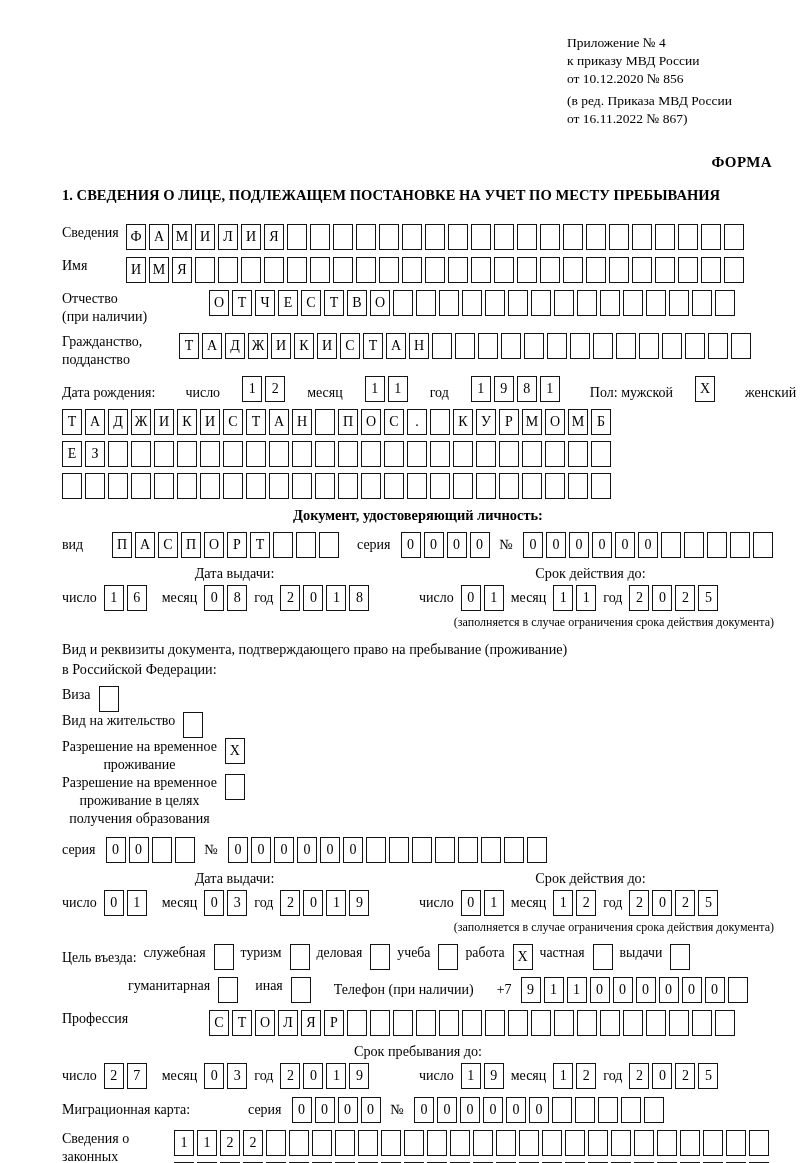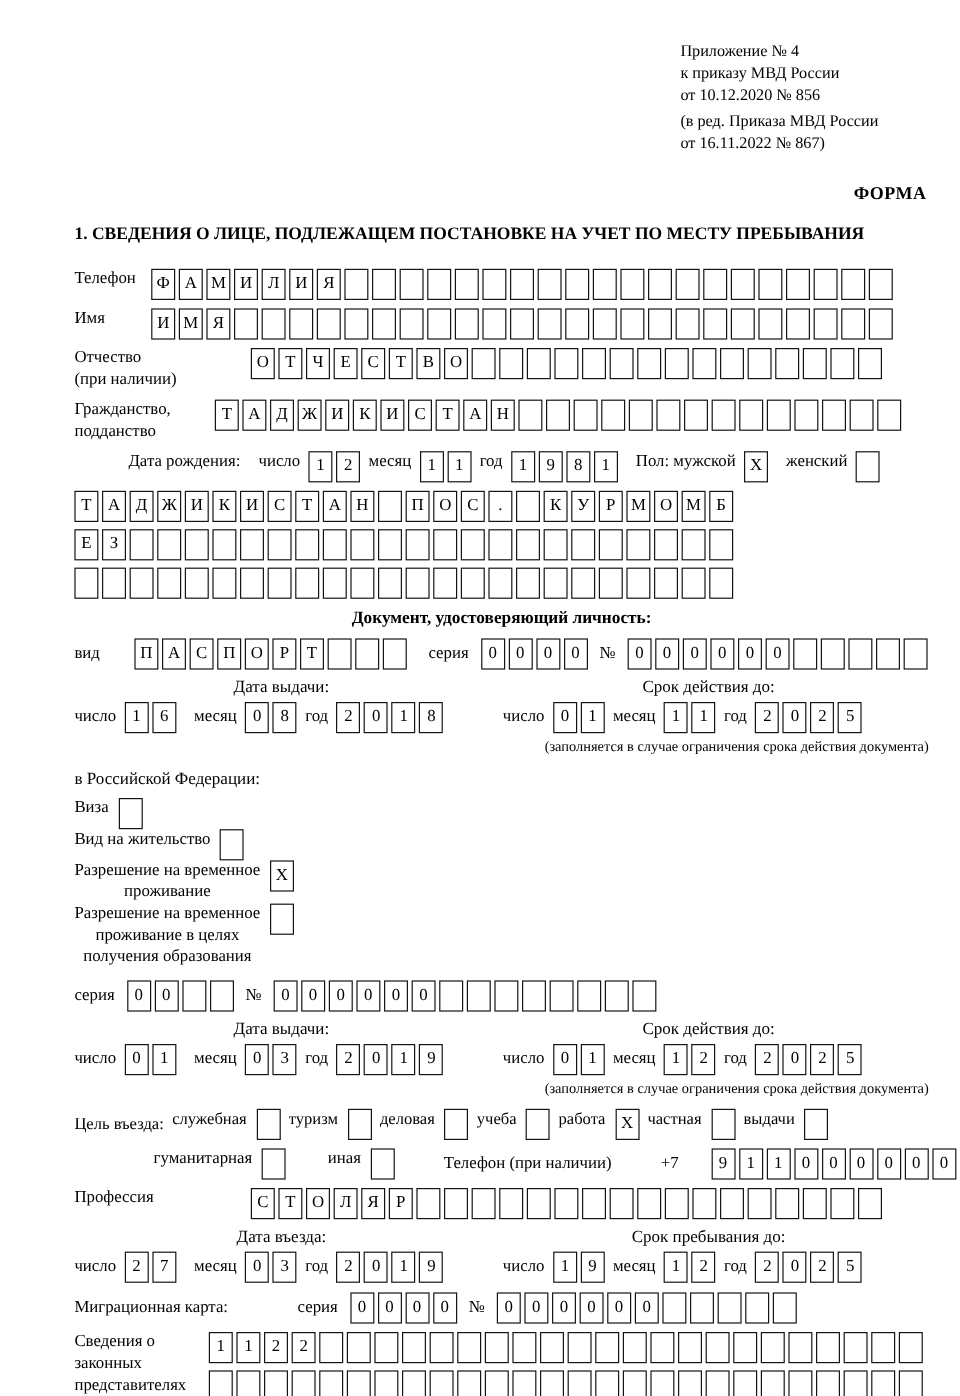--- a/index.html
+++ b/index.html
@@ -33,21 +33,21 @@
   .drow .l { width:345px; display:flex; align-items:center; gap:7px; }
   .drow .r { flex:1 1 auto; display:flex; align-items:center; gap:7px; margin-left:12px; }
   .note { font-size:12px; text-align:right; margin:0 0 9px; }
 
   .intro { font-size:14.2px; line-height:1.45; margin-bottom:6px; }
   .pair { display:inline-flex; align-items:flex-start; gap:8px; }
   .sb { justify-content:space-between; }
   .gap14 { margin-left:14px; } .gap8 { margin-left:8px; }
   .purpose { gap:7px; align-items:center; flex-wrap:nowrap; }
   .purpose .lab { font-size:13.8px; }
-  .phone-row { margin-left:66px; gap:27px; align-items:center; }
+  .phone-row { margin-left:66px; gap:9px; align-items:center; }
 </style>
 </head>
 <body>
 
 <div class="page">
 
   <div class="hdr-block">
     <div>Приложение № 4</div>
     <div>к приказу МВД России</div>
     <div>от 10.12.2020 № 856</div>
@@ -55,21 +55,21 @@
     <div>(в ред. Приказа МВД России</div>
     <div>от 16.11.2022 № 867)</div>
   </div>
 
   <div class="forma">ФОРМА</div>
 
 
   <div class="sec">1. СВЕДЕНИЯ О ЛИЦЕ, ПОДЛЕЖАЩЕМ ПОСТАНОВКЕ НА УЧЕТ ПО МЕСТУ ПРЕБЫВАНИЯ</div>
 
   <div class="row">
-    <span class="lab w64">Телефон</span>
+    <span class="lab w64">Сведения</span>
     <span class="cells">
         <span class="cell">Ф</span>
         <span class="cell">А</span>
         <span class="cell">М</span>
         <span class="cell">И</span>
         <span class="cell">Л</span>
         <span class="cell">И</span>
         <span class="cell">Я</span>
         <span class="cell"></span>
         <span class="cell"></span>
@@ -186,21 +186,21 @@
         <span class="cell"></span>
         <span class="cell"></span>
         <span class="cell"></span>
         <span class="cell"></span>
         <span class="cell"></span>
         <span class="cell"></span>
         <span class="cell"></span>
       </span>
   </div>
 
-  <div class="row" style="align-items:flex-start; gap:7px;margin-left:45px;">
+  <div class="row" style="align-items:flex-end; gap:22px;">
     <span class="lab">Дата рождения:</span>
     <span class="lab gap8">число</span>
     <span class="cells">
         <span class="cell">1</span>
         <span class="cell">2</span>
       </span>
     <span class="lab">месяц</span>
     <span class="cells">
         <span class="cell">1</span>
         <span class="cell">1</span>
@@ -384,20 +384,21 @@
           <span class="cell">2</span>
           <span class="cell">0</span>
           <span class="cell">2</span>
           <span class="cell">5</span>
         </span>
     </span>
   </div>
   <div class="note">(заполняется в случае ограничения срока действия документа)</div>
 
   <div class="intro">
+    <div>Вид и реквизиты документа, подтверждающего право на пребывание (проживание)</div>
     <div>в Российской Федерации:</div>
   </div>
 
   <div class="row sb" style="margin-bottom:10px;flex-direction:column;">
     <span class="pair">
       <span class="lab">Виза</span>
       <span class="cells">
           <span class="cell"></span>
         </span>
     </span>
@@ -599,21 +600,20 @@
         <span class="cell"></span>
         <span class="cell"></span>
         <span class="cell"></span>
         <span class="cell"></span>
         <span class="cell"></span>
         <span class="cell"></span>
       </span>
   </div>
 
   <div class="dhdr">
-    <span class="l">Дата въезда:</span>
     <span class="r">Срок пребывания до:</span>
   </div>
   <div class="drow" style="margin-bottom:8px;">
     <span class="l">
       <span class="lab">число</span>
       <span class="cells">
           <span class="cell">2</span>
           <span class="cell">7</span>
         </span>
       <span class="lab gap8">месяц</span>

